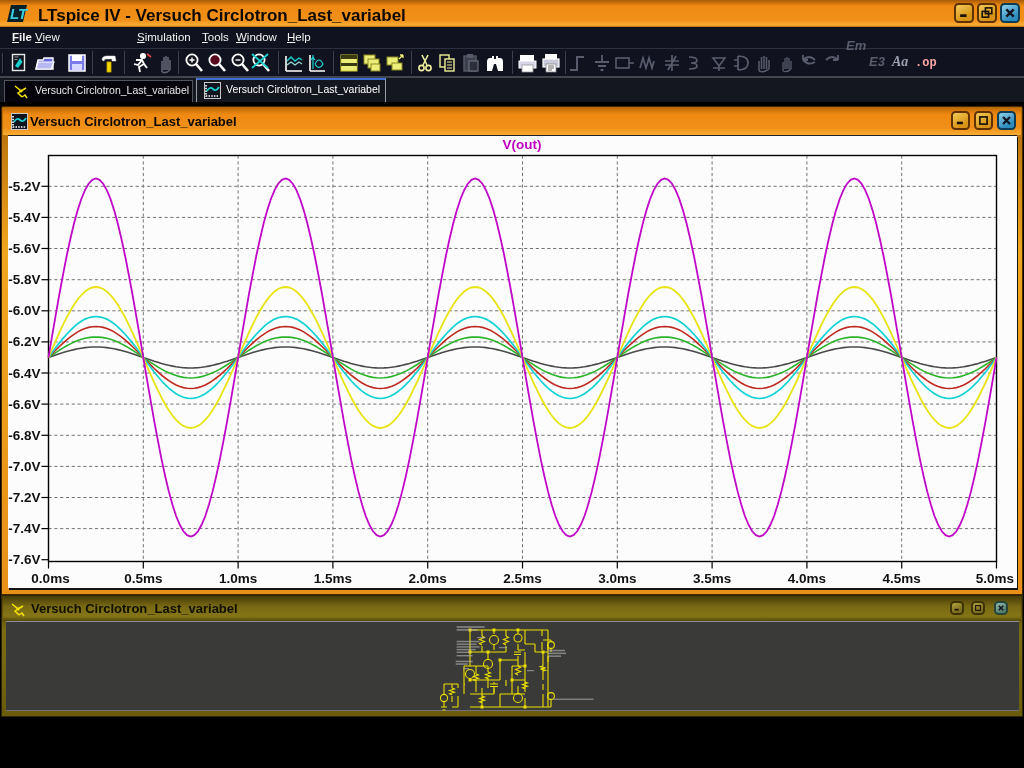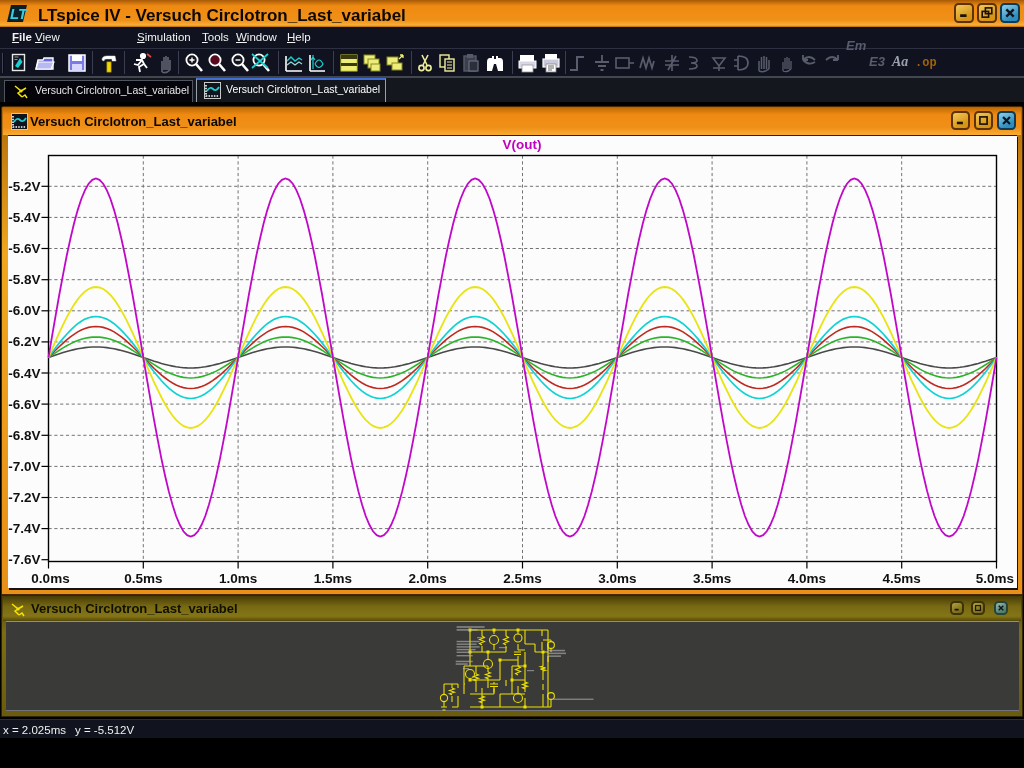--- a/index.html
+++ b/index.html
@@ -194,21 +194,21 @@
     <div style="position:absolute;left:798px;top:52px;width:22px;height:22px"><svg width="22" height="22" viewBox="0 0 22 22">
         <path d="M5 8 Q11 2 17 8 M5 8 L5 3 M5 8 L10 8" stroke="#585c6c" stroke-width="1.8" fill="none"></path>
         <path d="M5 8 Q11 14 17 10" stroke="#585c6c" stroke-width="1.8" fill="none"></path>
       </svg></div>
     <div style="position:absolute;left:821px;top:52px;width:22px;height:22px"><svg width="22" height="22" viewBox="0 0 22 22">
         <path d="M17 8 Q11 2 5 8 M17 8 L17 3 M17 8 L12 8" stroke="#585c6c" stroke-width="1.8" fill="none"></path>
       </svg></div>
     <div style="position:absolute;left:846px;top:36px;width:22px;height:22px"><span style="font:italic bold 13px Liberation Sans;color:#585c6c">Em</span></div>
     <div style="position:absolute;left:869px;top:52px;width:22px;height:22px"><span style="font:italic bold 13px Liberation Sans;color:#585c6c">E3</span></div>
     <div style="position:absolute;left:892px;top:52px;width:22px;height:22px"><span style="font:italic bold 14px Liberation Serif;color:#9aa0b0">Aa</span></div>
-    <div style="position:absolute;left:915px;top:52px;width:22px;height:22px"><span style="font:bold 12px Liberation Mono;color:#a16207">.op</span></div>
+    <div style="position:absolute;left:915px;top:52px;width:22px;height:22px"><span style="font:bold 12px Liberation Mono;color:#fca5a5">.op</span></div>
 
 <div class="abs" style="left:0;top:76px;width:1024px;height:2px;background:#42464f"></div>
 <div class="abs" style="left:0;top:78px;width:1024px;height:24px;background:#15171f"></div>
 <div class="abs" style="left:4px;top:80px;width:189px;height:22px;background:#04040a;border:1px solid #50545e;border-bottom:none;color:#e8e8e8;font-size:10.5px;white-space:nowrap">
 <span class="abs" style="left:8px;top:2px"><svg width="17" height="17" viewBox="0 0 17 17">
 <g stroke="#f4e400" stroke-width="1.5" fill="none">
 <path d="M2 3 L8 8 L5 10 L9 14"></path>
             <path d="M8 8 L13 5"></path>
             <path d="M9 14 L12 12 L14 15"></path>
 </g>
@@ -435,16 +435,12 @@
         <rect x="118" y="30.6" width="18" height="1.5"></rect>
 <rect x="118" y="33.4" width="13" height="1.5"></rect>
 <rect x="123.5" y="76.6" width="40" height="1.3"></rect>
 <rect x="47" y="15" width="8" height="1.2"></rect>
         <rect x="69" y="25" width="8" height="1.2"></rect>
 <rect x="33" y="46" width="6" height="1.2"></rect>
         <rect x="97" y="48" width="7" height="1.2"></rect>
 </g>
     </svg>
 
-<div class="abs" style="left:0;top:719px;width:1024px;height:19px;background:#11141f;border-top:1px solid #2a2e3c;color:#f0f0f0;font-size:11.5px">
-<span class="abs" style="left:3px;top:4px">x = 2.025ms</span>
-<span class="abs" style="left:75px;top:4px">y = -5.512V</span>
-</div>
 </div>
 </body></html>

